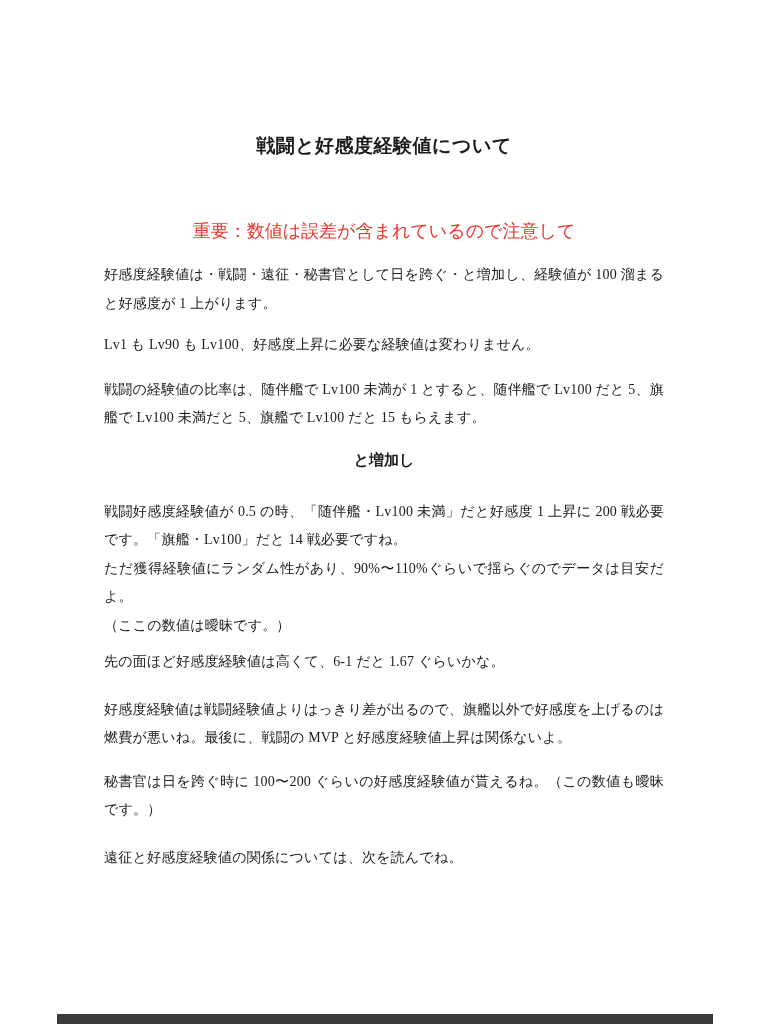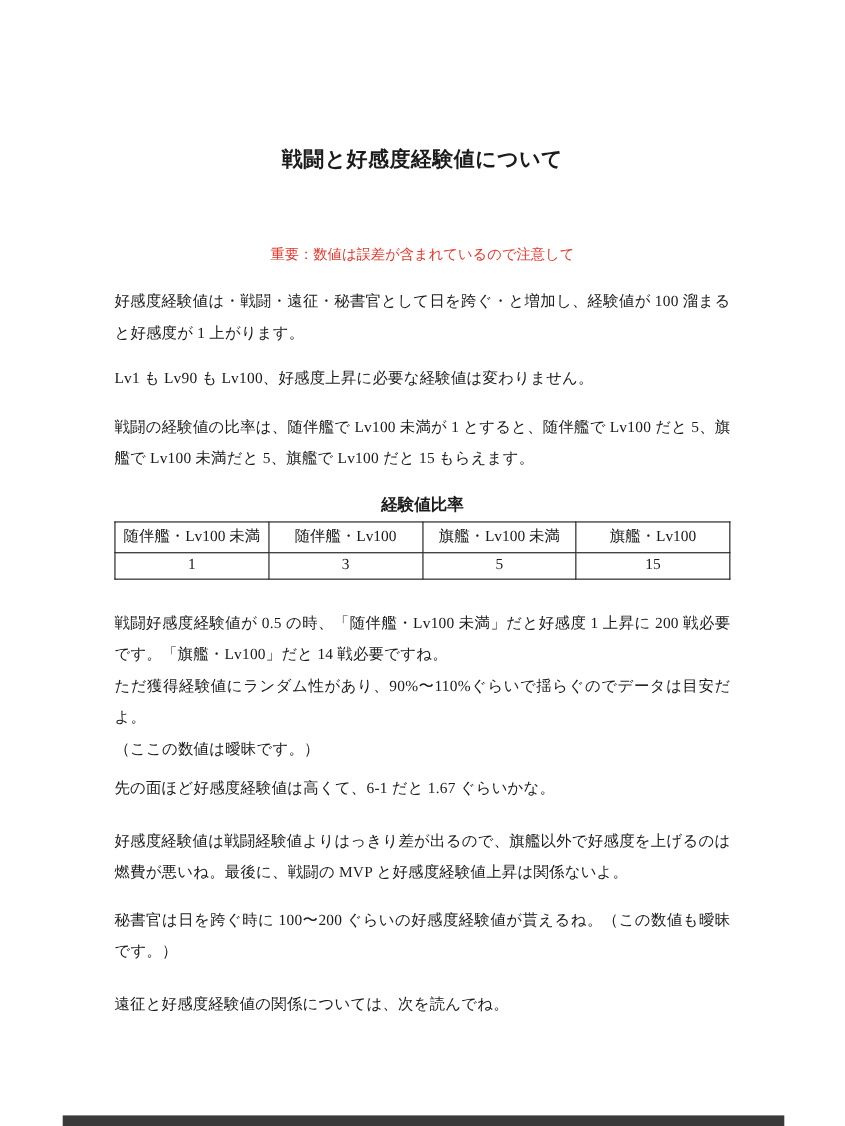--- a/index.html
+++ b/index.html
@@ -23,21 +23,21 @@
   .title {
     margin: 0;
     font-size: 19px;
     line-height: 26px;
     font-weight: bold;
     text-align: center;
     letter-spacing: 0.5px;
   }
   .notice {
     margin-top: 62px;
-    font-size: 13px;
+    font-size: 18px;
     line-height: 20px;
     text-align: center;
     color: #e8362b;
   }
   .para {
     margin: 0;
     font-size: 14px;
     line-height: 28.5px;
     text-align: justify;
     white-space: pre-wrap;
@@ -94,38 +94,22 @@
     <h1 class="title">戦闘と好感度経験値について</h1>
 
     <div class="notice">重要：数値は誤差が含まれているので注意して</div>
 
     <p class="para p1">好感度経験値は・戦闘・遠征・秘書官として日を跨ぐ・と増加し、経験値が 100 溜まると好感度が 1 上がります。</p>
 
     <p class="para p2">Lv1 も Lv90 も Lv100、好感度上昇に必要な経験値は変わりません。</p>
 
     <p class="para p3">戦闘の経験値の比率は、随伴艦で Lv100 未満が 1 とすると、随伴艦で Lv100 だと 5、旗艦で Lv100 未満だと 5、旗艦で Lv100 だと 15 もらえます。</p>
 
-    <div class="table-caption">経験値比率</div>
+    <div class="table-caption">と増加し</div>
 
-    <table class="ratio-table">
-      <tbody>
-        <tr>
-          <th>随伴艦・Lv100 未満</th>
-          <th>随伴艦・Lv100</th>
-          <th>旗艦・Lv100 未満</th>
-          <th>旗艦・Lv100</th>
-        </tr>
-        <tr>
-          <td>1</td>
-          <td>3</td>
-          <td>5</td>
-          <td>15</td>
-        </tr>
-      </tbody>
-    </table>
 
     <p class="para p4">戦闘好感度経験値が 0.5 の時、「随伴艦・Lv100 未満」だと好感度 1 上昇に 200 戦必要です。「旗艦・Lv100」だと 14 戦必要ですね。
 ただ獲得経験値にランダム性があり、90%〜110%ぐらいで揺らぐのでデータは目安だよ。
 （ここの数値は曖昧です。）</p>
 
     <p class="para p5">先の面ほど好感度経験値は高くて、6-1 だと 1.67 ぐらいかな。</p>
 
     <p class="para p6">好感度経験値は戦闘経験値よりはっきり差が出るので、旗艦以外で好感度を上げるのは燃費が悪いね。最後に、戦闘の MVP と好感度経験値上昇は関係ないよ。</p>
 
     <p class="para p7">秘書官は日を跨ぐ時に 100〜200 ぐらいの好感度経験値が貰えるね。（この数値も曖昧です。）</p>

